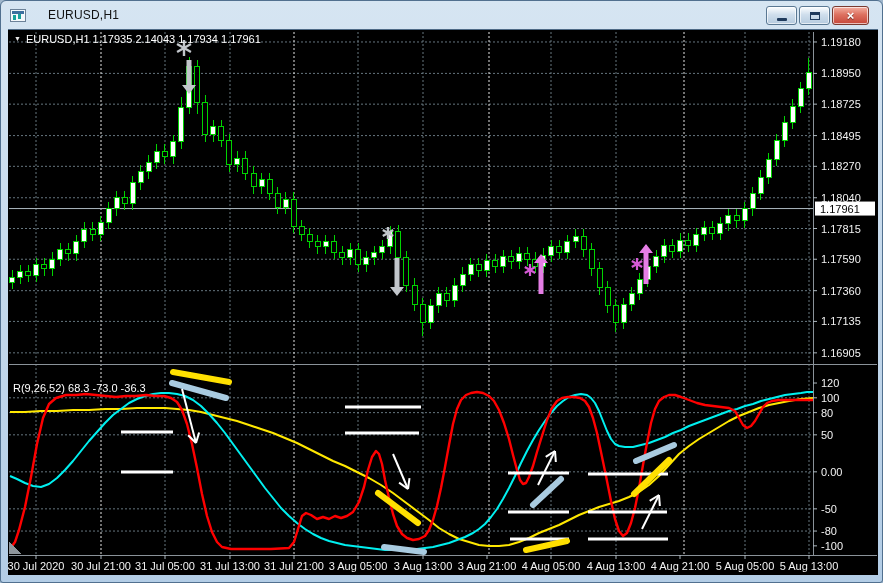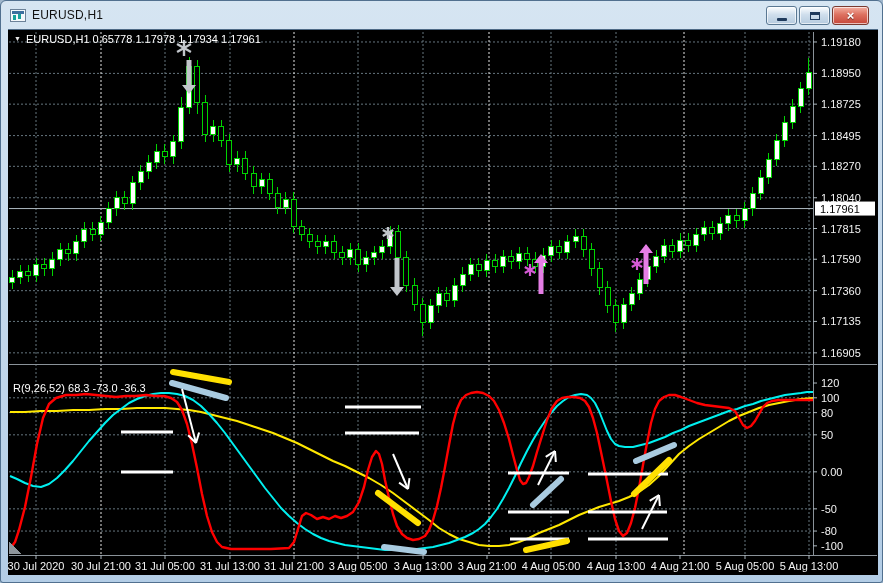--- a/index.html
+++ b/index.html
@@ -4,21 +4,21 @@
 <style>
   html,body{margin:0;padding:0;background:#9fb6cc;font-family:"Liberation Sans",sans-serif;}
   .window{position:relative;width:883px;height:583px;background:linear-gradient(#d6e5f2,#b3cde6);
           border:1px solid #51708f;border-radius:6px 6px 3px 3px;box-sizing:border-box;overflow:hidden;}
   .titlebar{position:absolute;left:0;top:0;width:100%;height:28px;display:flex;align-items:center;}
   .app-icon{width:16px;height:13px;margin:0 6px 0 9px;background:#f4f8fb;border:1px solid #6c8299;
             box-sizing:border-box;position:relative;}
   .app-icon:before{content:"";position:absolute;left:1px;top:1px;width:12px;height:3px;background:#3d6f9e;}
   .app-icon:after{content:"";position:absolute;left:2px;bottom:1px;width:3px;height:5px;background:#18a09a;
             box-shadow:5px -1px 0 #18a09a;}
-  .title{font-size:12px;color:#111;letter-spacing:.2px;}
+  .title{font-size:12px;color:#111;letter-spacing:.2px;margin-left:16px;}
   .winbtns{position:absolute;right:13px;top:5px;display:flex;gap:2px;}
   .wbtn{width:31px;height:19px;border:1px solid #5a7893;border-radius:3px;box-sizing:border-box;
         background:linear-gradient(#fdfeff,#cfdeec 45%,#b6cbdf);display:flex;align-items:center;justify-content:center;
         box-shadow:inset 0 0 0 1px rgba(255,255,255,.65);}
   .wbtn.close{width:37px;background:linear-gradient(#f4b0a2,#dd7160 45%,#c6473a);border-color:#7a3a30;}
   .glyph-min{width:10px;height:3px;background:#1f3a5c;margin-top:8px;border-radius:1px;}
   .glyph-max{width:10px;height:8px;border:1px solid #1f3a5c;border-top:3px solid #1f3a5c;box-sizing:border-box;}
   .glyph-x{color:#fff;font-size:13px;font-weight:bold;line-height:1;text-shadow:0 1px 1px rgba(0,0,0,.5);}
   .client{position:absolute;left:7px;top:28px;width:870px;height:545px;background:#000;border-top:1px solid #4e6a86;}
   #chart-svg{position:absolute;left:0;top:0;width:870px;height:545px;display:block;}
@@ -413,17 +413,17 @@
           <text x="615" y="568" fill="#f2f2f2" text-anchor="middle">4 Aug 13:00</text>
           <line x1="679" x2="679" y1="553" y2="557" stroke="#aeb9c0"></line>
           <text x="679" y="568" fill="#f2f2f2" text-anchor="middle">4 Aug 21:00</text>
           <line x1="744" x2="744" y1="553" y2="557" stroke="#aeb9c0"></line>
           <text x="744" y="568" fill="#f2f2f2" text-anchor="middle">5 Aug 05:00</text>
           <line x1="808" x2="808" y1="553" y2="557" stroke="#aeb9c0"></line>
           <text x="808" y="568" fill="#f2f2f2" text-anchor="middle">5 Aug 13:00</text>
         </g>
       </svg>
     <div class="info-line">
-      <span class="tri">▼</span><span>EURUSD,H1  0.65778 1.17978 1.17934 1.17961</span>
+      <span class="tri">▼</span><span>EURUSD,H1  1.17935 2.14043 1.17934 1.17961</span>
     </div>
     <div class="ind-label">R(9,26,52) 68.3 -73.0 -36.3</div>
   </div>
 </div>
 
 </body></html>

